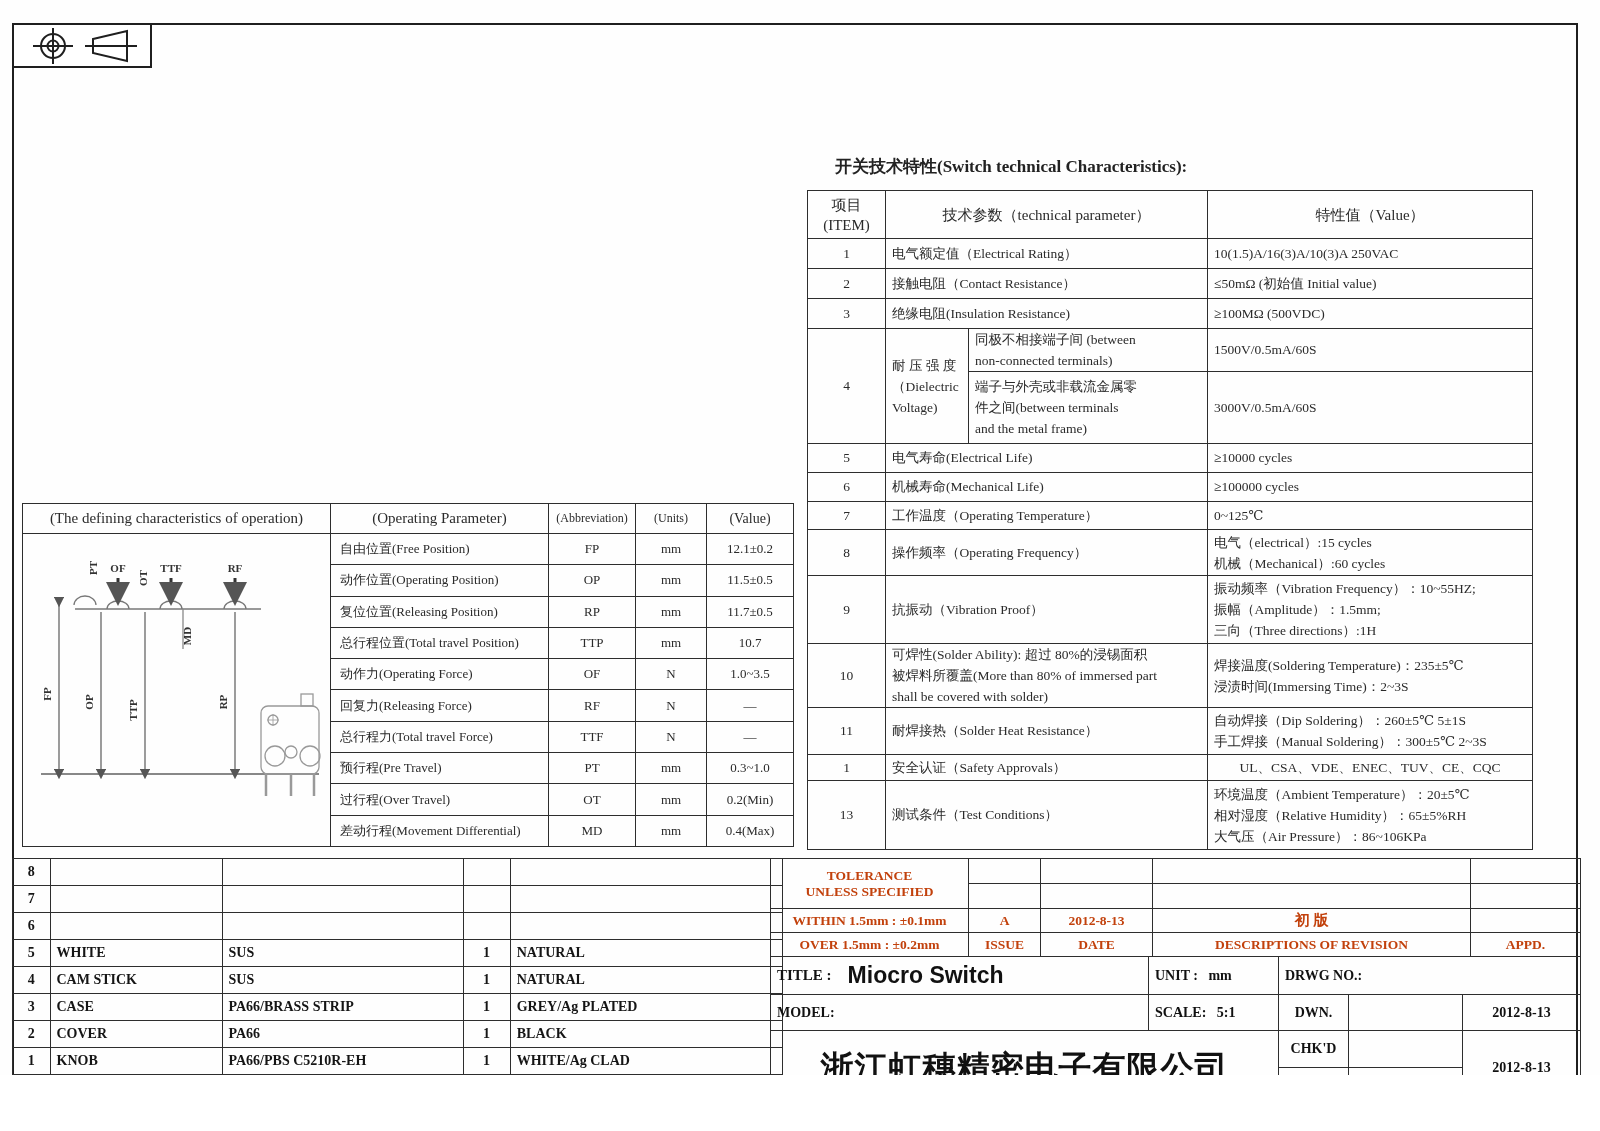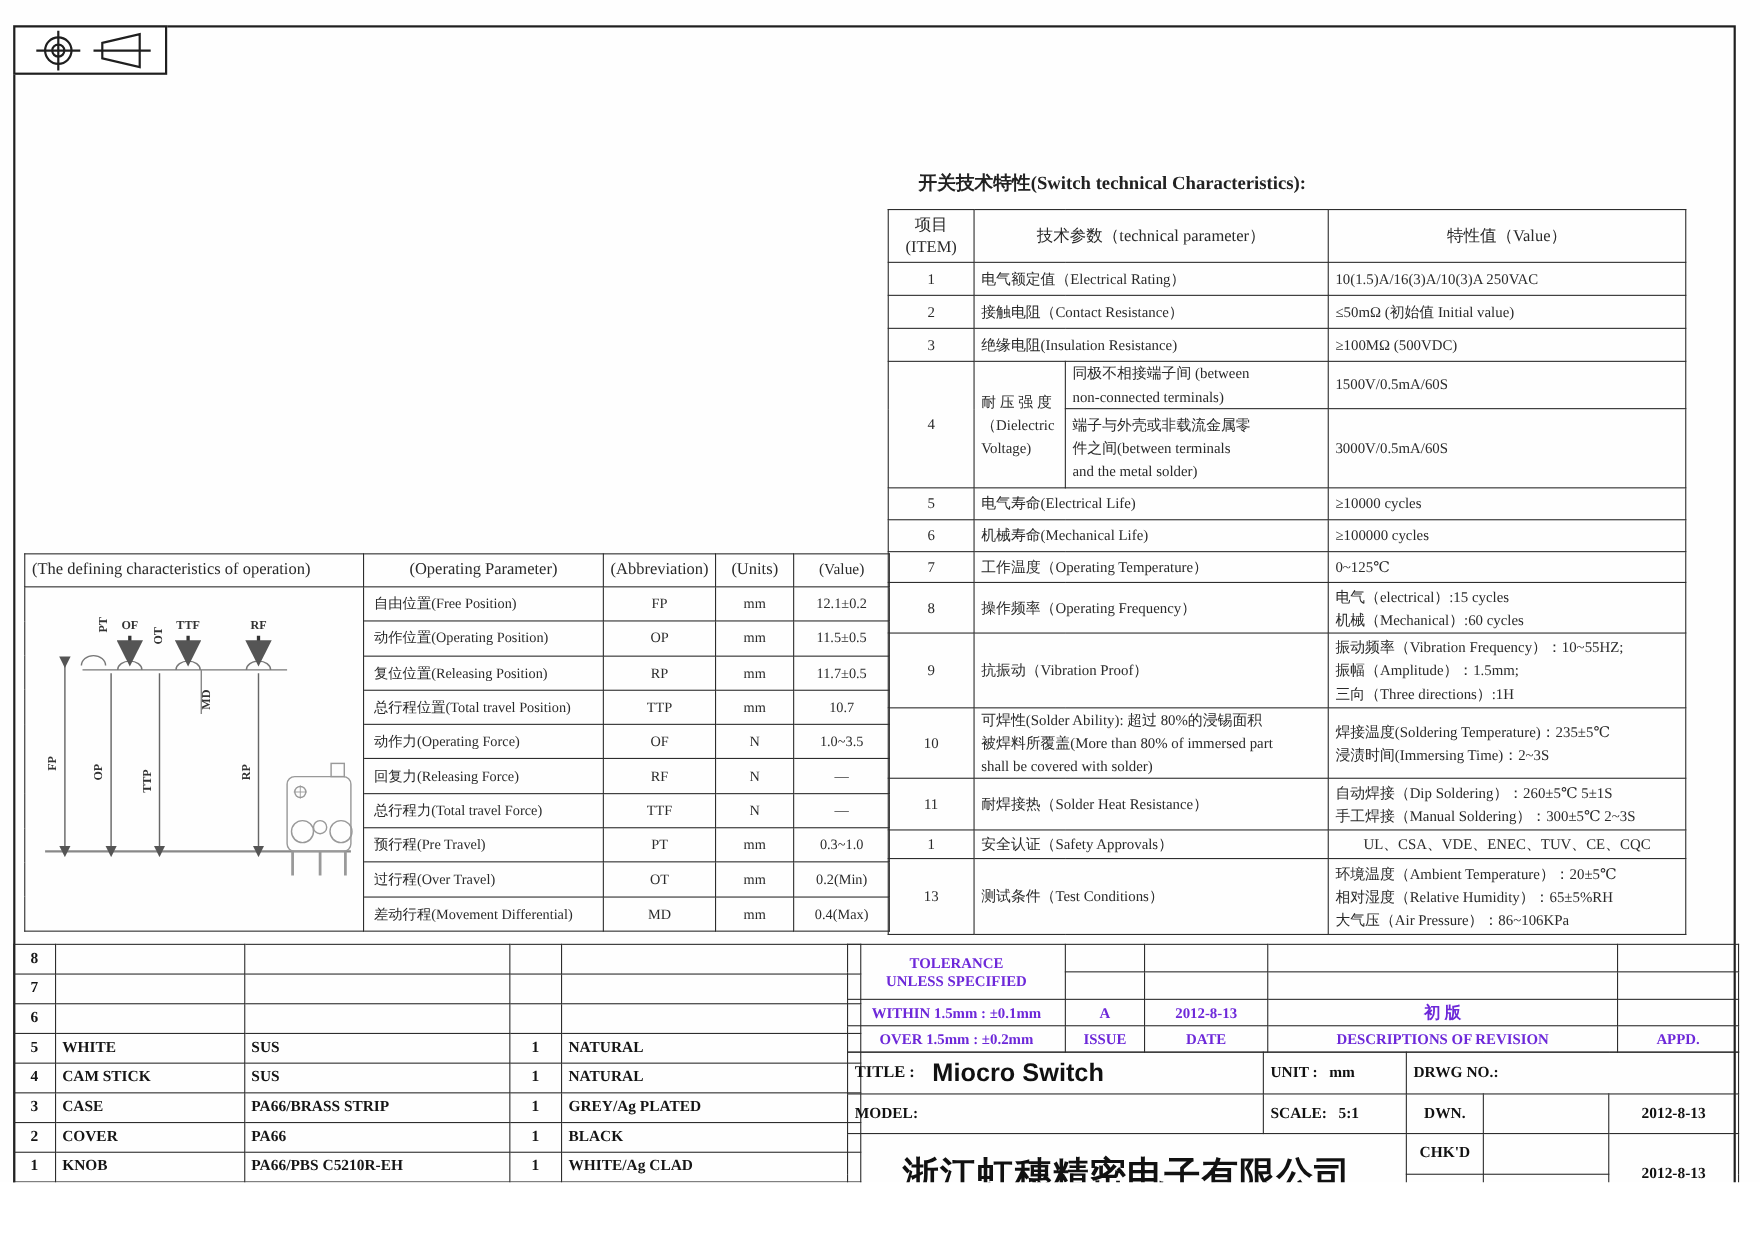--- a/index.html
+++ b/index.html
@@ -18,31 +18,31 @@
   
   .tech-title{left:835px;top:155px;font-size:17px;font-weight:bold;color:#222;white-space:nowrap;}
   .tech{left:807px;top:190px;}
   .tech td{font-size:13.5px;color:#2a2a2a;line-height:20px;}
   .tech .hd{font-size:15px;text-align:center;}
   .tech .no{text-align:center;}
   .mline div{white-space:nowrap;line-height:21px;}
   
   .op{left:22px;top:503px;}
   .op td{font-size:13px;color:#2a2a2a;}
-  .op .hd1{font-size:15px;text-align:left;}
+  .op .hd1{font-size:15px;text-align:center;}
   .op .hd2{font-size:15px;text-align:center;}
-  .op .hds{font-size:15px;text-align:center;}
+  .op .hds{font-size:12px;text-align:center;}
   .op .hdv{font-size:14px;text-align:center;}
   .op .pc{padding-left:9px;}
   
   .parts{left:12px;top:858px;}
   .parts td{font-size:14px;font-weight:bold;color:#151515;}
   
   .tolrev{left:770px;top:858px;}
-  .tolrev td{font-size:13.5px;font-weight:bold;color:#6d28d9;text-align:center;}
+  .tolrev td{font-size:13.5px;font-weight:bold;color:#c2410c;text-align:center;}
   .tolrev .desc{font-size:15px;}
   
   .tblock{left:770px;top:956px;}
   .tblock td{font-size:14px;font-weight:bold;color:#111;}
   .titlecell{display:flex;align-items:center;gap:16px;}
   .bigtitle{font-family:"Liberation Sans","DejaVu Sans",sans-serif;font-size:23px;font-weight:bold;}
   .company{font-family:"Liberation Sans","DejaVu Sans",sans-serif;font-size:33px;font-weight:bold;
            text-align:center;letter-spacing:1px;white-space:nowrap;}
   .lblsm{font-size:15px;}
   .scan-bar{left:452px;top:1092px;width:350px;height:7px;background:#4c4c4c;opacity:.75;border-radius:2px;}
@@ -111,21 +111,21 @@
       <td class="mline">
         <div>同极不相接端子间 (between</div>
         <div>non-connected terminals)</div>
       </td>
       <td class="nb">1500V/0.5mA/60S</td>
     </tr>
     <tr style="height:72px">
       <td class="mline">
         <div>端子与外壳或非载流金属零</div>
         <div>件之间(between terminals</div>
-        <div>and the metal solder)</div>
+        <div>and the metal frame)</div>
       </td>
       <td class="nb">3000V/0.5mA/60S</td>
     </tr>
     <tr style="height:29px">
       <td class="no">5</td>
       <td colspan="2" class="nb">电气寿命(Electrical Life)</td>
       <td class="nb">≥10000 cycles</td>
     </tr>
     <tr style="height:29px">
       <td class="no">6</td>

